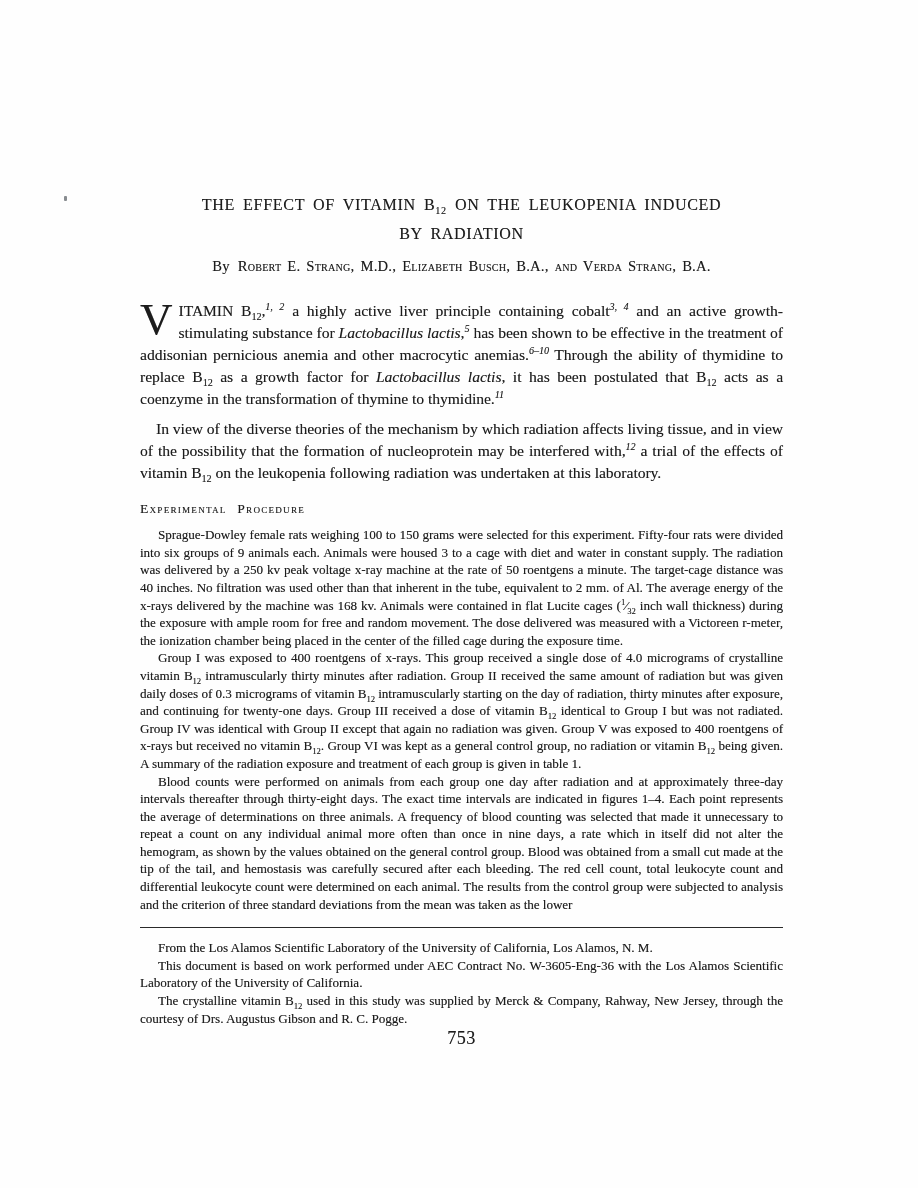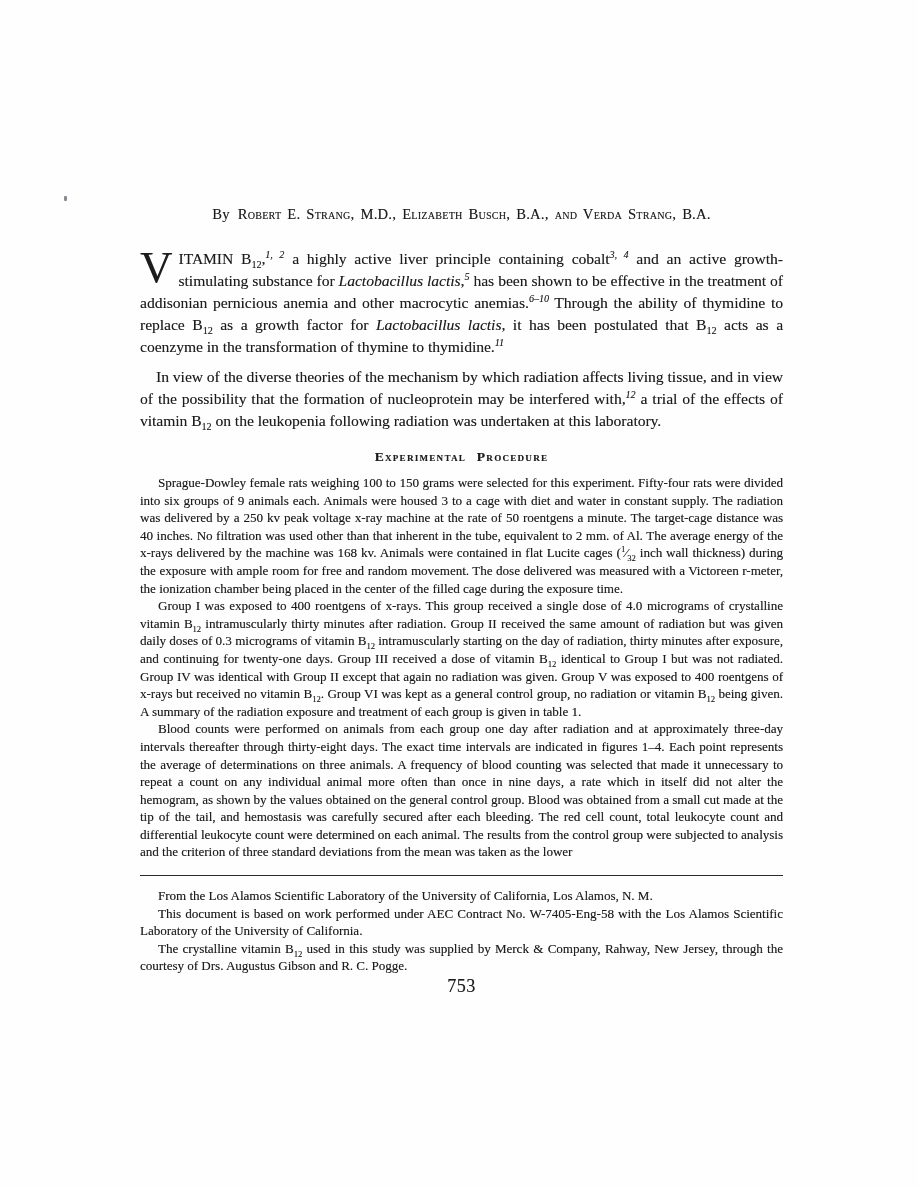--- a/index.html
+++ b/index.html
@@ -47,22 +47,22 @@
   .intro + .intro { text-indent: 16px; margin-top: 8px; }
   .intro sup { font-size: 10px; line-height: 0; font-style: italic; }
   .intro sub { font-size: 10px; line-height: 0; }
   .dropcap {
     float: left;
     font-size: 45px; line-height: 37px;
     padding: 1px 6px 0 0;
   }
   .section-heading {
     margin-top: 17px;
-    text-align: center;
-    font-size: 13.5px; font-weight: bold;
+    text-align: left;
+    font-size: 13.5px; font-weight: normal;
     font-variant: small-caps;
     letter-spacing: 1.3px; word-spacing: 6px;
   }
   .procedure { margin-top: 9px; }
   .small-text {
     font-size: 13px; line-height: 17.6px;
     text-align: justify;
     text-indent: 18px;
   }
   .small-text sub, .small-text sup { font-size: 8.5px; line-height: 0; }
@@ -81,20 +81,24 @@
 </style>
 </head>
 <body>
 
 <div class="page">
 
   <div class="artifact-dot"></div>
 
   <div class="content">
 
+    <h1 class="title">
+      <span>THE EFFECT OF VITAMIN B<sub>12</sub> ON THE LEUKOPENIA INDUCED</span><br>
+      <span>BY RADIATION</span>
+    </h1>
 
     <div class="byline">
       <span class="by">By</span>
       <span class="authors">Robert E. Strang, M.D., Elizabeth Busch, B.A., and Verda Strang, B.A.</span>
     </div>
 
     <div class="intro-block">
       <p class="intro"><span class="dropcap">V</span><span>ITAMIN B<sub>12</sub>,<sup>1, 2</sup> a highly active liver principle containing cobalt<sup>3, 4</sup> and an active growth-stimulating substance for <i>Lactobacillus lactis</i>,<sup>5</sup> has been shown to be effective in the treatment of addisonian pernicious anemia and other macrocytic anemias.<sup>6–10</sup> Through the ability of thymidine to replace B<sub>12</sub> as a growth factor for <i>Lactobacillus lactis</i>, it has been postulated that B<sub>12</sub> acts as a coenzyme in the transformation of thymine to thymidine.<sup>11</sup></span></p>
       <p class="intro">In view of the diverse theories of the mechanism by which radiation affects living tissue, and in view of the possibility that the formation of nucleoprotein may be interfered with,<sup>12</sup> a trial of the effects of vitamin B<sub>12</sub> on the leukopenia following radiation was undertaken at this laboratory.</p>
     </div>
@@ -104,20 +108,20 @@
     <div class="procedure">
       <p class="small-text">Sprague-Dowley female rats weighing 100 to 150 grams were selected for this experiment. Fifty-four rats were divided into six groups of 9 animals each. Animals were housed 3 to a cage with diet and water in constant supply. The radiation was delivered by a 250 kv peak voltage x-ray machine at the rate of 50 roentgens a minute. The target-cage distance was 40 inches. No filtration was used other than that inherent in the tube, equivalent to 2 mm. of Al. The average energy of the x-rays delivered by the machine was 168 kv. Animals were contained in flat Lucite cages (<sup>1</sup>⁄<sub>32</sub> inch wall thickness) during the exposure with ample room for free and random movement. The dose delivered was measured with a Victoreen r-meter, the ionization chamber being placed in the center of the filled cage during the exposure time.</p>
       <p class="small-text">Group I was exposed to 400 roentgens of x-rays. This group received a single dose of 4.0 micrograms of crystalline vitamin B<sub>12</sub> intramuscularly thirty minutes after radiation. Group II received the same amount of radiation but was given daily doses of 0.3 micrograms of vitamin B<sub>12</sub> intramuscularly starting on the day of radiation, thirty minutes after exposure, and continuing for twenty-one days. Group III received a dose of vitamin B<sub>12</sub> identical to Group I but was not radiated. Group IV was identical with Group II except that again no radiation was given. Group V was exposed to 400 roentgens of x-rays but received no vitamin B<sub>12</sub>. Group VI was kept as a general control group, no radiation or vitamin B<sub>12</sub> being given. A summary of the radiation exposure and treatment of each group is given in table 1.</p>
       <p class="small-text">Blood counts were performed on animals from each group one day after radiation and at approximately three-day intervals thereafter through thirty-eight days. The exact time intervals are indicated in figures 1–4. Each point represents the average of determinations on three animals. A frequency of blood counting was selected that made it unnecessary to repeat a count on any individual animal more often than once in nine days, a rate which in itself did not alter the hemogram, as shown by the values obtained on the general control group. Blood was obtained from a small cut made at the tip of the tail, and hemostasis was carefully secured after each bleeding. The red cell count, total leukocyte count and differential leukocyte count were determined on each animal. The results from the control group were subjected to analysis and the criterion of three standard deviations from the mean was taken as the lower</p>
     </div>
 
     <hr class="footnote-divider">
 
     <div>
       <p class="small-text">From the Los Alamos Scientific Laboratory of the University of California, Los Alamos, N. M.</p>
-      <p class="small-text">This document is based on work performed under AEC Contract No. W-7405-Eng-58 with the Los Alamos Scientific Laboratory of the University of California.</p>
+      <p class="small-text">This document is based on work performed under AEC Contract No. W-3605-Eng-36 with the Los Alamos Scientific Laboratory of the University of California.</p>
       <p class="small-text">The crystalline vitamin B<sub>12</sub> used in this study was supplied by Merck &amp; Company, Rahway, New Jersey, through the courtesy of Drs. Augustus Gibson and R. C. Pogge.</p>
     </div>
 
     <div class="page-number">753</div>
 
   </div>
 </div>
 
 </body></html>

